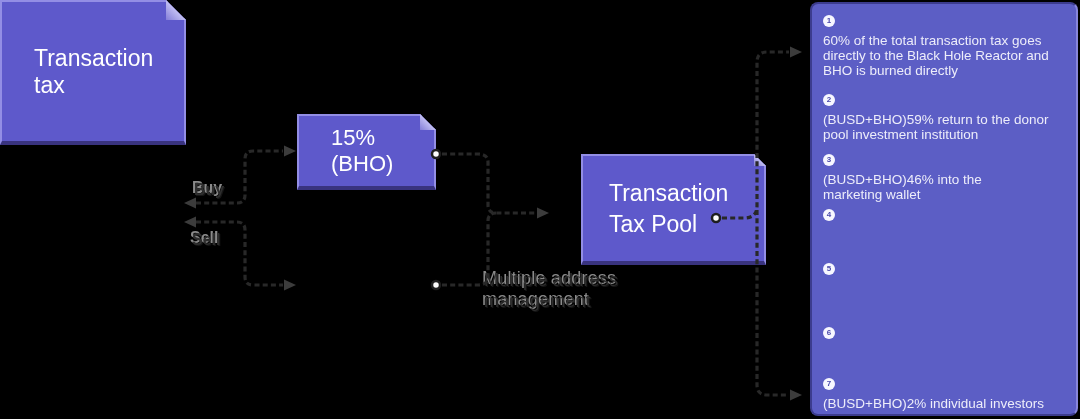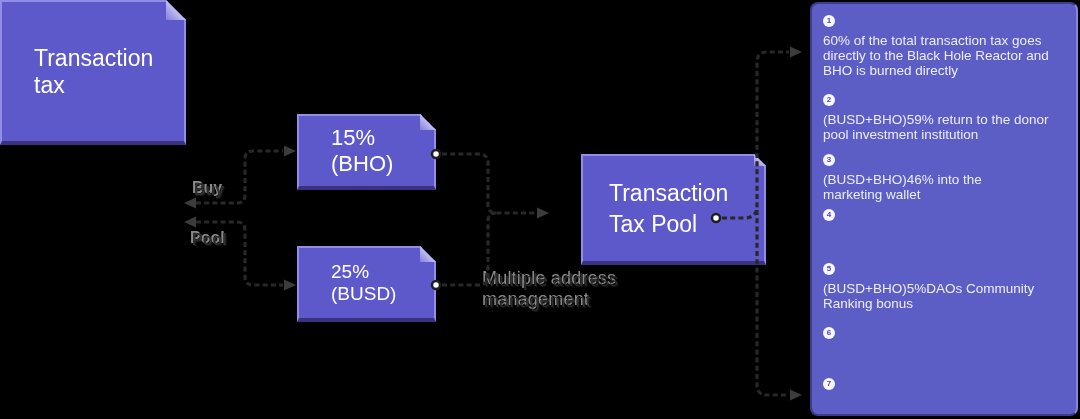--- a/index.html
+++ b/index.html
@@ -104,33 +104,29 @@
   <div class="box box-tax">
     <span>Transaction tax</span>
     <i class="fold"></i>
   </div>
 
   <div class="box box-bho">
     <span>15%(BHO)</span>
     <i class="fold"></i>
   </div>
 
-  <div class="box box-busd">
-    <span>25%(BUSD)</span>
-    <i class="fold"></i>
-  </div>
 
   <div class="box box-pool">
     <span>Transaction
 Tax Pool</span>
     <i class="fold"></i>
   </div>
 
   <div class="ghost-label lbl-buy">Buy</div>
-  <div class="ghost-label lbl-sell">Pool</div>
+  <div class="ghost-label lbl-sell">Sell</div>
   <div class="ghost-label lbl-mam">Multiple address management</div>
 
   <div class="panel">
     <div class="p-item" style="top:11px">
       <div class="badge">1</div>
       <div class="p-text">60% of the total transaction tax goes
 directly to the Black Hole Reactor and
 BHO is burned directly</div>
     </div>
     <div class="p-item" style="top:90px">
@@ -141,24 +137,23 @@
     <div class="p-item" style="top:150px">
       <div class="badge">3</div>
       <div class="p-text">(BUSD+BHO)46% into the
 marketing wallet</div>
     </div>
     <div class="p-item" style="top:205px">
       <div class="badge">4</div>
     </div>
     <div class="p-item" style="top:259px">
       <div class="badge">5</div>
-      <div class="p-text">(BUSD+BHO)5%DAOs Community
-Ranking bonus</div>
     </div>
     <div class="p-item" style="top:323px">
       <div class="badge">6</div>
     </div>
     <div class="p-item" style="top:374px">
       <div class="badge">7</div>
+      <div class="p-text">(BUSD+BHO)2% individual investors</div>
     </div>
   </div>
 
 </div>
 
 </body></html>

